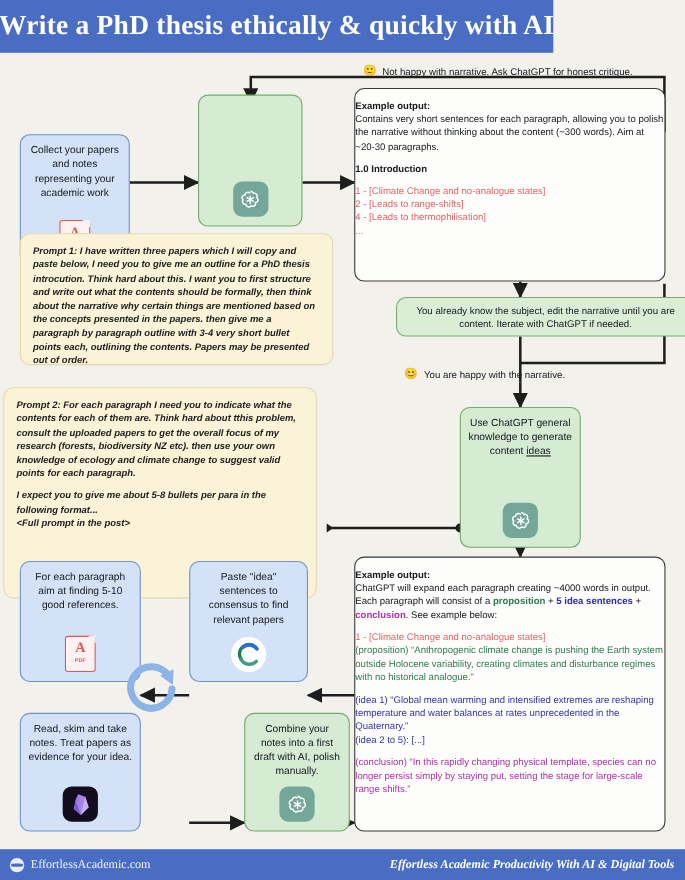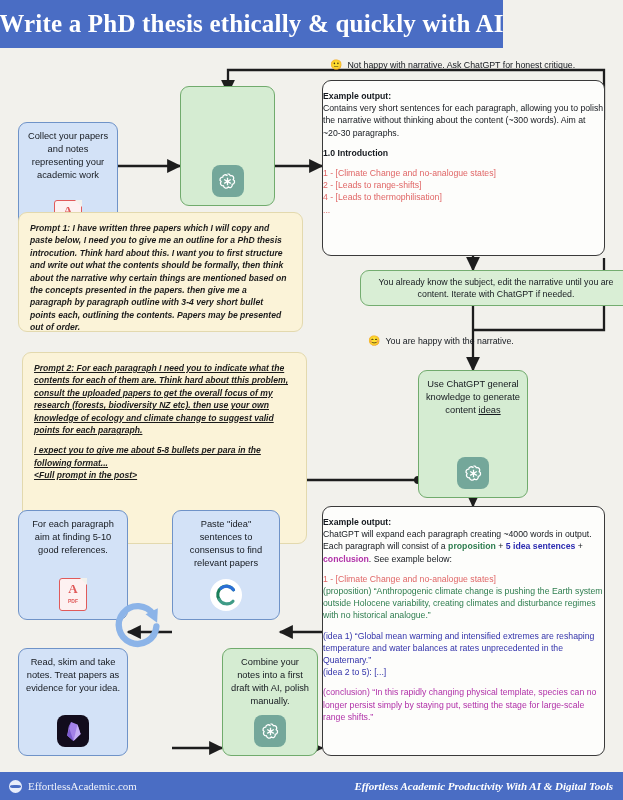--- a/index.html
+++ b/index.html
@@ -242,21 +242,21 @@
     </div>
 
     <div class="panel cream" style="left:18px;top:164px;width:285px;height:120px;">
       <span class="bold">Prompt 1</span><span>: I have written three papers which I will copy and paste below, I need you to give me an outline for a PhD thesis introcution. Think hard about this. I want you to first structure and write out what the contents should be formally, then think about the narrative why certain things are mentioned based on the concepts presented in the papers. then give me a paragraph by paragraph outline with 3-4 very short bullet points each, outlining the contents. Papers may be presented out of order.</span>
     </div>
 
     <div class="panel greenline" style="left:336px;top:222px;width:272px;height:36px;">
       <span>You already know the subject, edit the narrative until you are content. Iterate with ChatGPT if needed.</span>
     </div>
 
-    <div class="panel cream" style="left:22px;top:304px;width:285px;height:192px;text-decoration:underline;">
+    <div class="panel cream" style="left:3px;top:304px;width:285px;height:192px;">
       <span class="bold">Prompt 2</span><span>: For each paragraph I need you to indicate what the contents for each of them are. Think hard about tthis problem, consult the uploaded papers to get the overall focus of my research (forests, biodiversity NZ etc). then use your own knowledge of ecology and climate change to suggest valid points for each paragraph.</span>
       <div class="sp"></div>
       <div>I expect you to give me about 5-8 bullets per para in the following format...</div>
       <div class="bold">&lt;Full prompt in the post&gt;</div>
     </div>
 
     <div class="node green" style="left:418px;top:322px;width:110px;height:128px;">
       <div class="lbl">
         <span>Use ChatGPT general knowledge to generate content </span><span class="u">ideas</span>
       </div>

